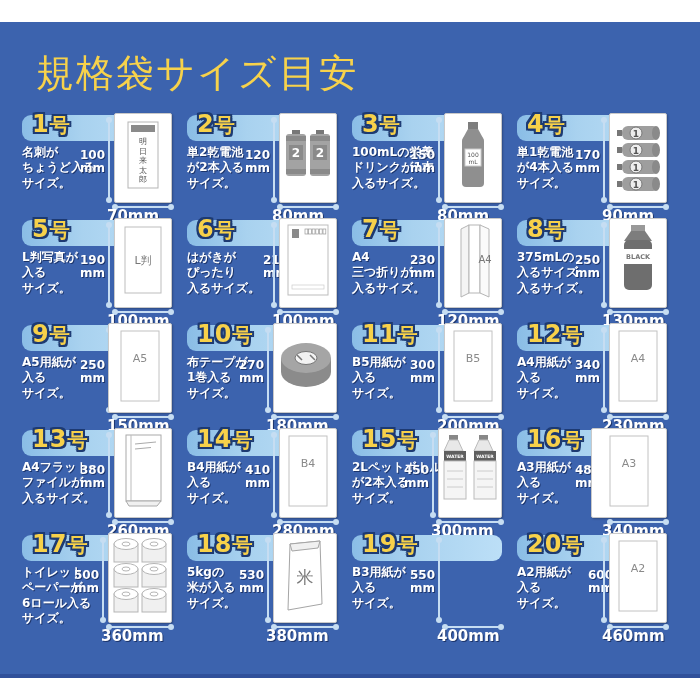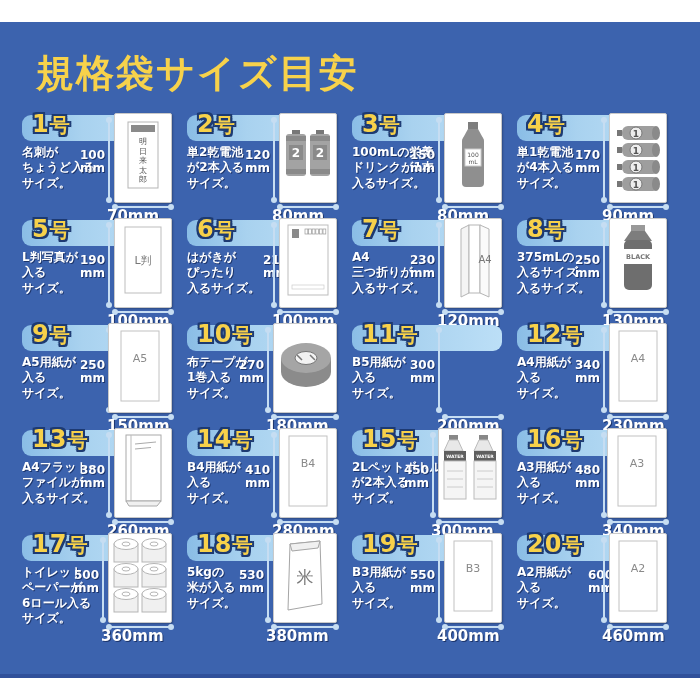--- a/index.html
+++ b/index.html
@@ -1,18 +1,18 @@
 <!DOCTYPE html>
 <html><head>
 <meta charset="utf-8">
 <style>
   * { margin:0; padding:0; box-sizing:border-box; }
   html,body { width:700px; height:700px; background:#ffffff; font-family:"DejaVu Sans","Liberation Sans",sans-serif; overflow:hidden; }
   .canvas { position:absolute; top:22px; left:0; width:700px; height:656px; background:#3c63ae; border-bottom:4px solid #30509a; }
-  .title { position:absolute; left:36px; top:26px; font-size:38px; font-weight:700; color:#f7d24b; letter-spacing:2px; }
+  .title { position:absolute; left:36px; top:26px; font-size:38px; font-weight:400; color:#f7d24b; letter-spacing:2px; }
   .grid { position:absolute; left:22px; top:93px; display:grid; grid-template-columns:repeat(4,150px); grid-auto-rows:103px; column-gap:15px; row-gap:2px; }
   .cell { position:relative; width:150px; height:103px; }
   .band { position:absolute; left:0; top:0; width:150px; height:26px; border-radius:9px; background:linear-gradient(90deg,#8abde6 0%,#a9d2ef 40%,#bcdff7 100%); }
   .num { position:absolute; left:10px; top:-5px; font-size:24px; font-weight:800; color:#f7d14a; letter-spacing:1px; white-space:nowrap;
          text-shadow:-2px -2px 0 #1d3a72, 2px -2px 0 #1d3a72, -2px 2px 0 #1d3a72, 2px 2px 0 #1d3a72, -2px 0 0 #1d3a72, 2px 0 0 #1d3a72, 0 -2px 0 #1d3a72, 0 2px 0 #1d3a72;text-align:right; }
   .num .suffix { font-size:20px; }
   .desc { position:absolute; left:0; top:30px; width:96px; font-size:12px; font-weight:bold; color:#ffffff; line-height:1.28; text-shadow:1px 1px 0 rgba(22,44,94,.85); white-space:nowrap; }
   .hdim { position:absolute; top:34px; font-size:12px; font-weight:bold; color:#ffffff; text-align:right; line-height:1.1; text-shadow:1px 1px 0 rgba(22,44,94,.85); }
   .vline { position:absolute; top:5px; width:2px; height:80px; background:#c6ddf2; }
   .vline::before, .vline::after { content:""; position:absolute; left:-2px; width:6px; height:6px; border-radius:50%; background:#c6ddf2; }
@@ -274,20 +274,26 @@
       <div class="cell">
         <div class="band"></div>
         <div class="num">11<span class="suffix">号</span></div>
         <div class="desc">
           <div>B5用紙が</div>
           <div>入る</div>
           <div>サイズ。</div>
         </div>
         <div class="hdim" style="right:67px">300<br>mm</div>
         <div class="vline" style="right:62px"></div>
+        <div class="box" style="width:58px">
+          <span><svg viewBox="0 0 56 88" width="56" height="88">
+              <rect x="9" y="9" width="38" height="70" fill="#fff" stroke="#c2c2c2"></rect>
+              <text x="28" y="40" font-size="11" fill="#8a8a8a" text-anchor="middle">B5</text>
+            </svg></span>
+        </div>
         <div class="hline" style="width:58px"></div>
         <div class="wdim" style="width:72px;right:-7px">200mm</div>
       </div>
       <div class="cell">
         <div class="band"></div>
         <div class="num">12<span class="suffix">号</span></div>
         <div class="desc">
           <div>A4用紙が</div>
           <div>入る</div>
           <div>サイズ。</div>
@@ -380,21 +386,21 @@
       <div class="cell">
         <div class="band"></div>
         <div class="num">16<span class="suffix">号</span></div>
         <div class="desc">
           <div>A3用紙が</div>
           <div>入る</div>
           <div>サイズ。</div>
         </div>
         <div class="hdim" style="right:67px">480<br>mm</div>
         <div class="vline" style="right:62px"></div>
-        <div class="box" style="width:60px">
+        <div class="box" style="width:76px">
           <span><svg viewBox="0 0 56 88" width="56" height="88">
               <rect x="9" y="9" width="38" height="70" fill="#fff" stroke="#c2c2c2"></rect>
               <text x="28" y="40" font-size="11" fill="#8a8a8a" text-anchor="middle">A3</text>
             </svg></span>
         </div>
         <div class="hline" style="width:58px"></div>
         <div class="wdim" style="width:72px;right:-7px">340mm</div>
       </div>
       <div class="cell">
         <div class="band"></div>
@@ -455,26 +461,20 @@
       <div class="cell">
         <div class="band"></div>
         <div class="num">19<span class="suffix">号</span></div>
         <div class="desc">
           <div>B3用紙が</div>
           <div>入る</div>
           <div>サイズ。</div>
         </div>
         <div class="hdim" style="right:67px">550<br>mm</div>
         <div class="vline" style="right:62px"></div>
-        <div class="box" style="width:58px">
-          <span><svg viewBox="0 0 56 88" width="56" height="88">
-              <rect x="9" y="9" width="38" height="70" fill="#fff" stroke="#c2c2c2"></rect>
-              <text x="28" y="40" font-size="11" fill="#8a8a8a" text-anchor="middle">B3</text>
-            </svg></span>
-        </div>
         <div class="hline" style="width:58px"></div>
         <div class="wdim" style="width:72px;right:-7px">400mm</div>
       </div>
       <div class="cell">
         <div class="band"></div>
         <div class="num">20<span class="suffix">号</span></div>
         <div class="desc">
           <div>A2用紙が</div>
           <div>入る</div>
           <div>サイズ。</div>

